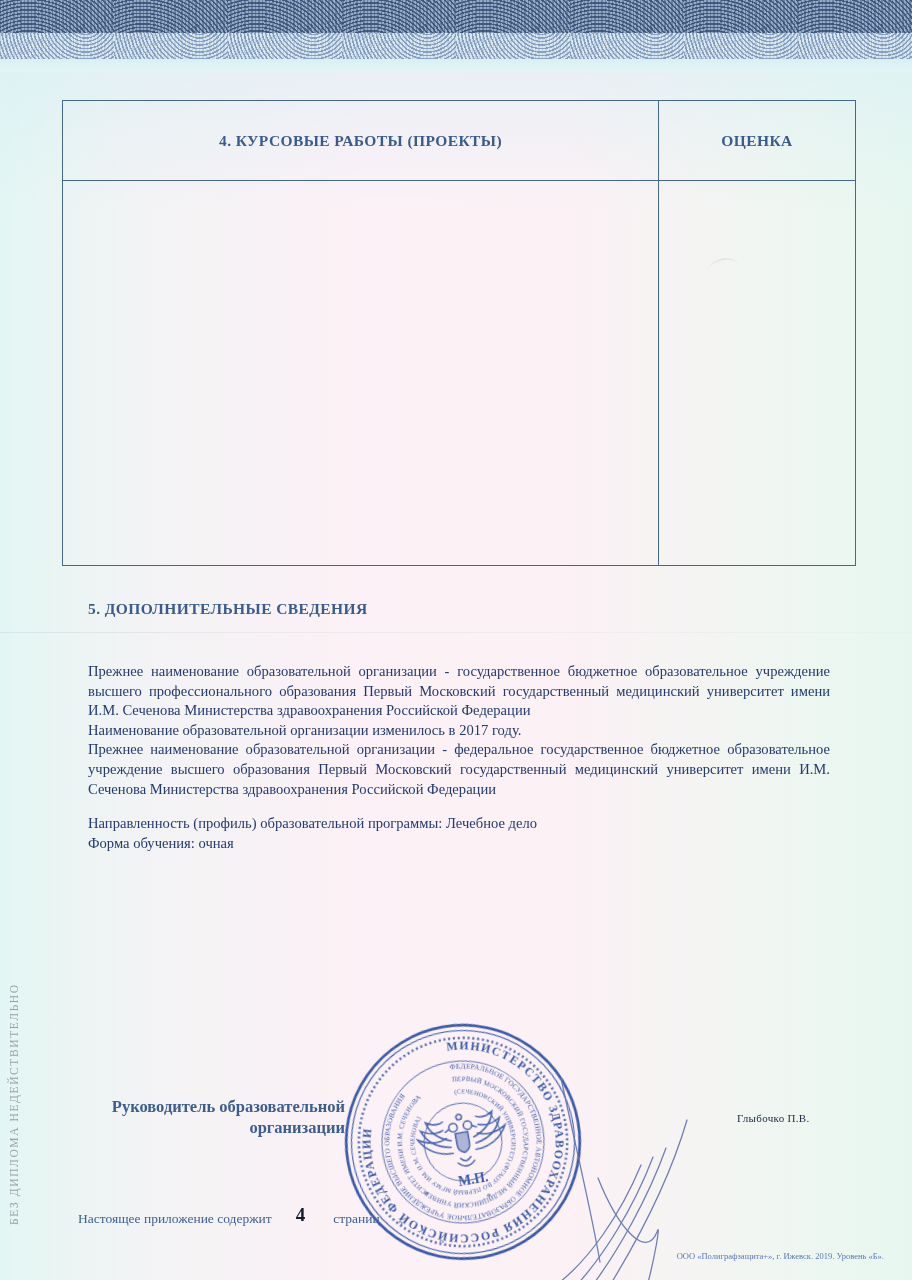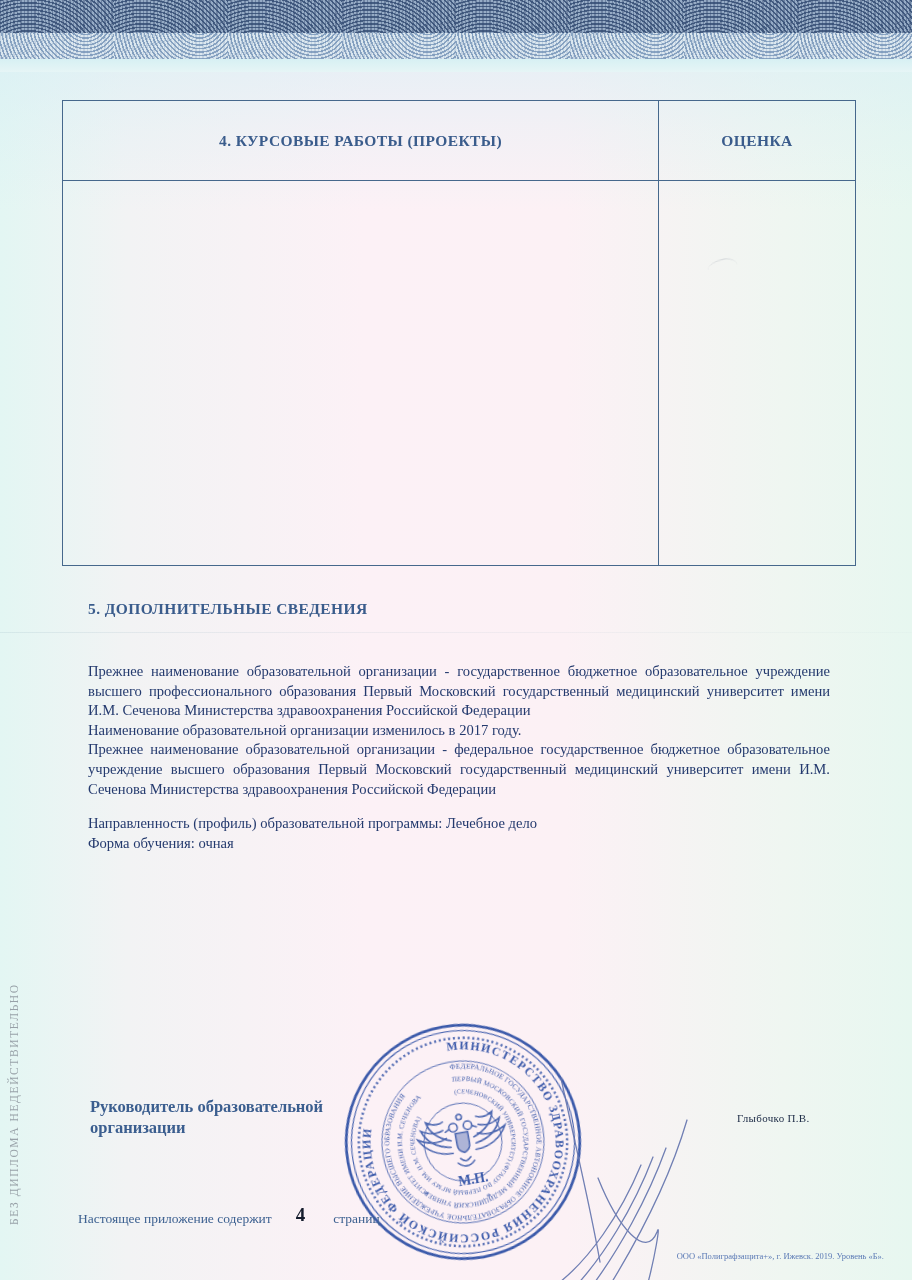--- a/index.html
+++ b/index.html
@@ -54,21 +54,21 @@
   
   .sec5-title { position:absolute; left:88px; top:576px; color:#3a5c8c;
     font-size:15.5px; font-weight:600; letter-spacing:.4px;margin-top:24px; }
   .paras { position:absolute; left:88px; top:662px; width:742px;
     color:#243a6e; font-size:14.6px; line-height:19.6px; }
   .paras p.just { text-align:justify; }
   .form-block { position:absolute; left:88px; top:814px; width:742px;
     color:#243a6e; font-size:14.6px; line-height:19.6px; }
   
   .role-label { position:absolute; left:90px; top:1096px; width:255px;
-    color:#3b5e8f; font-size:16.5px; font-weight:bold; line-height:21px; }
+    color:#3b5e8f; font-size:16.5px; font-weight:bold; line-height:21px;text-align:right; }
   .signer-name { position:absolute; left:737px; top:1112px;
     color:#22304a; font-size:11px; letter-spacing:.3px; }
   
   .seal-wrap { position:absolute; left:342px; top:1021px; width:242px; height:242px;
     transform:rotate(-10deg); opacity:.93; filter:blur(.2px); }
   .seal-wrap svg { width:100%; height:100%; }
   
   .footer-line1 { position:absolute; left:78px; top:1206px; color:#3d6191; font-size:13.5px;text-align:center; }
   .footer-line1 .val { color:#141c2c; font-size:19px; font-weight:600;
     margin:0 28px 0 24px; position:relative; top:-2px; }

